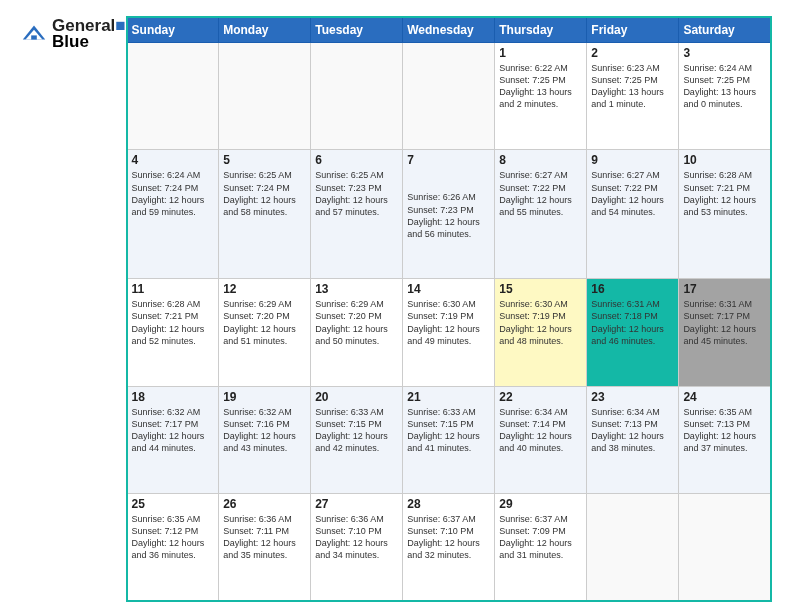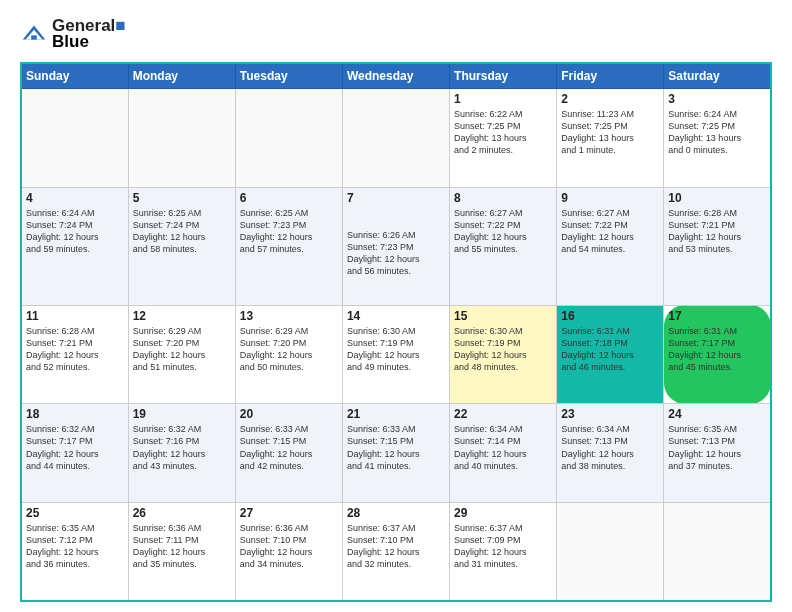--- a/index.html
+++ b/index.html
@@ -8,21 +8,21 @@
       background: #fff;
       width: 792px;
       height: 612px;
       overflow: hidden;
     }
     .page {
       width: 792px;
       height: 612px;
       padding: 16px 20px 10px 20px;
       display: flex;
-      flex-direction: column;
+      flex-direction: row;
     }
     .header {
       display: flex;
       justify-content: space-between;
       align-items: flex-start;
       margin-bottom: 10px;
     }
     .logo {
       display: flex;
       align-items: center;
@@ -136,21 +136,21 @@
           <td class="empty" style="background: rgb(249, 249, 249);"></td>
           <td style="background: rgb(255, 255, 255);">
             <span class="day-num">1</span>
             <div class="day-info" style="white-space: pre-line;">Sunrise: 6:22 AM
 Sunset: 7:25 PM
 Daylight: 13 hours
 and 2 minutes.</div>
           </td>
           <td style="background: rgb(255, 255, 255);">
             <span class="day-num">2</span>
-            <div class="day-info" style="white-space: pre-line;">Sunrise: 11:23 AM
+            <div class="day-info" style="white-space: pre-line;">Sunrise: 6:23 AM
 Sunset: 7:25 PM
 Daylight: 13 hours
 and 1 minute.</div>
           </td>
           <td style="background: rgb(255, 255, 255);">
             <span class="day-num">3</span>
             <div class="day-info" style="white-space: pre-line;">Sunrise: 6:24 AM
 Sunset: 7:25 PM
 Daylight: 13 hours
 and 0 minutes.</div>
@@ -243,21 +243,21 @@
 Daylight: 12 hours
 and 48 minutes.</div>
           </td>
           <td style="background: #14b8a6;">
             <span class="day-num">16</span>
             <div class="day-info" style="white-space: pre-line;">Sunrise: 6:31 AM
 Sunset: 7:18 PM
 Daylight: 12 hours
 and 46 minutes.</div>
           </td>
-          <td style="background: #22c55e; border-radius: 21px;">
+          <td style="background: #a3a3a3;">
             <span class="day-num">17</span>
             <div class="day-info" style="white-space: pre-line;">Sunrise: 6:31 AM
 Sunset: 7:17 PM
 Daylight: 12 hours
 and 45 minutes.</div>
           </td>
         </tr>
         <tr>
           <td style="background: rgb(240, 244, 250);">
             <span class="day-num">18</span>

